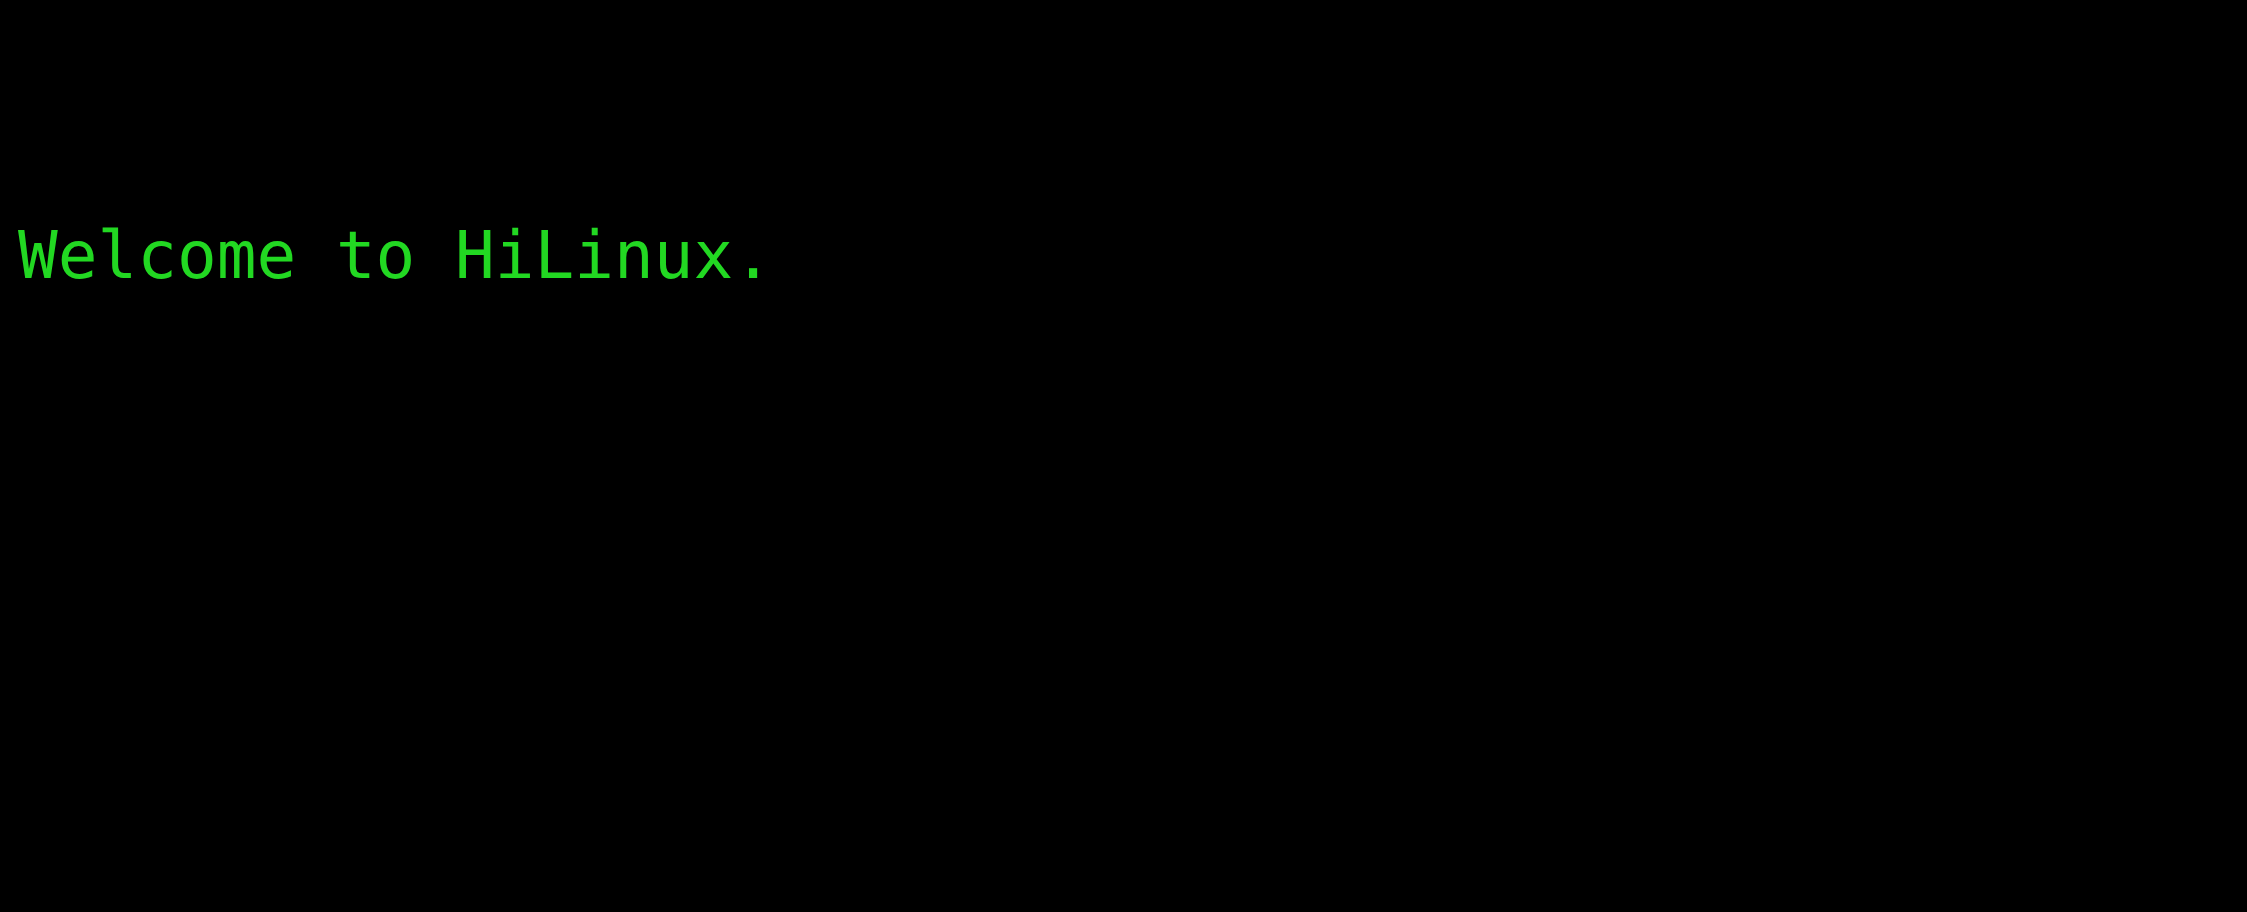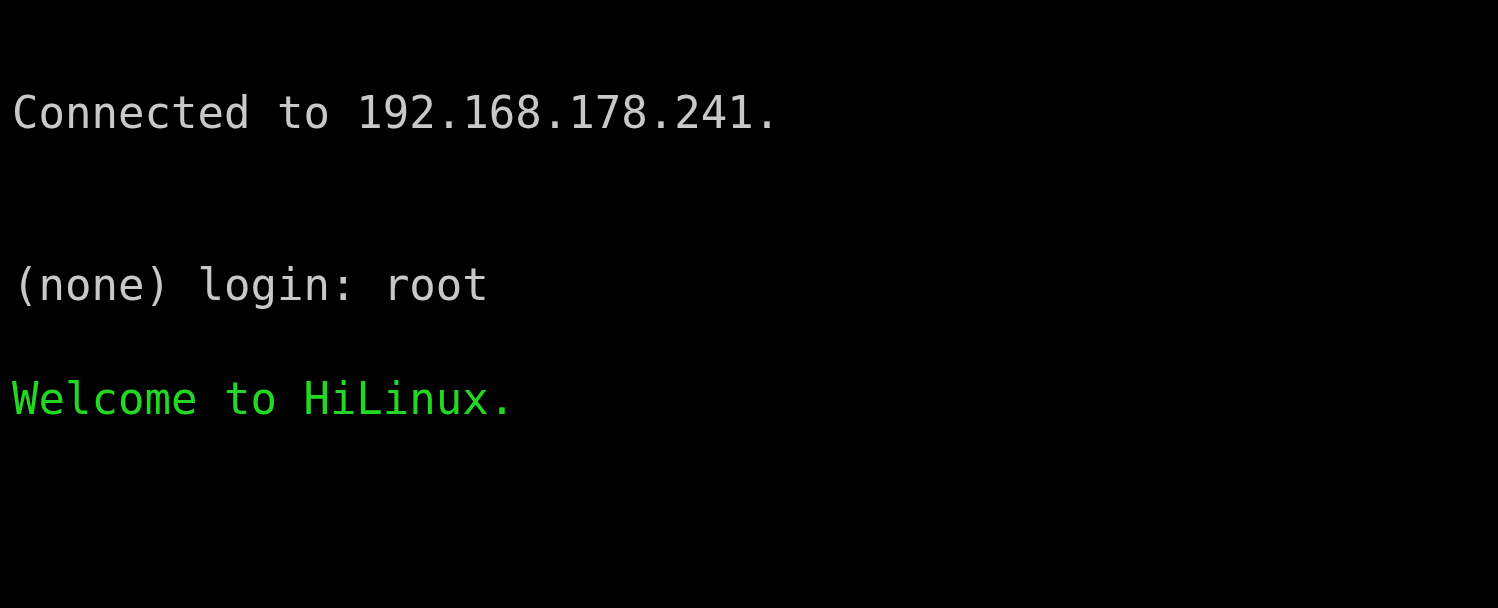--- a/index.html
+++ b/index.html
@@ -26,19 +26,17 @@
     }
     .line { display: block; }
     .gray { color: #c8c8c8; }
     .green { color: #22d822; }
   </style>
 </head>
 <body>
 
 <div class="terminal">
 <span class="line gray"></span>
-<span class="line gray">Connected to 192.168.178.241.</span>
 <span class="line gray"></span>
-<span class="line"><span class="gray">(none) login: </span><span class="gray">root</span></span>
 <span class="line green">Welcome to HiLinux.</span>
 
 
 </div>
 
 </body></html>

